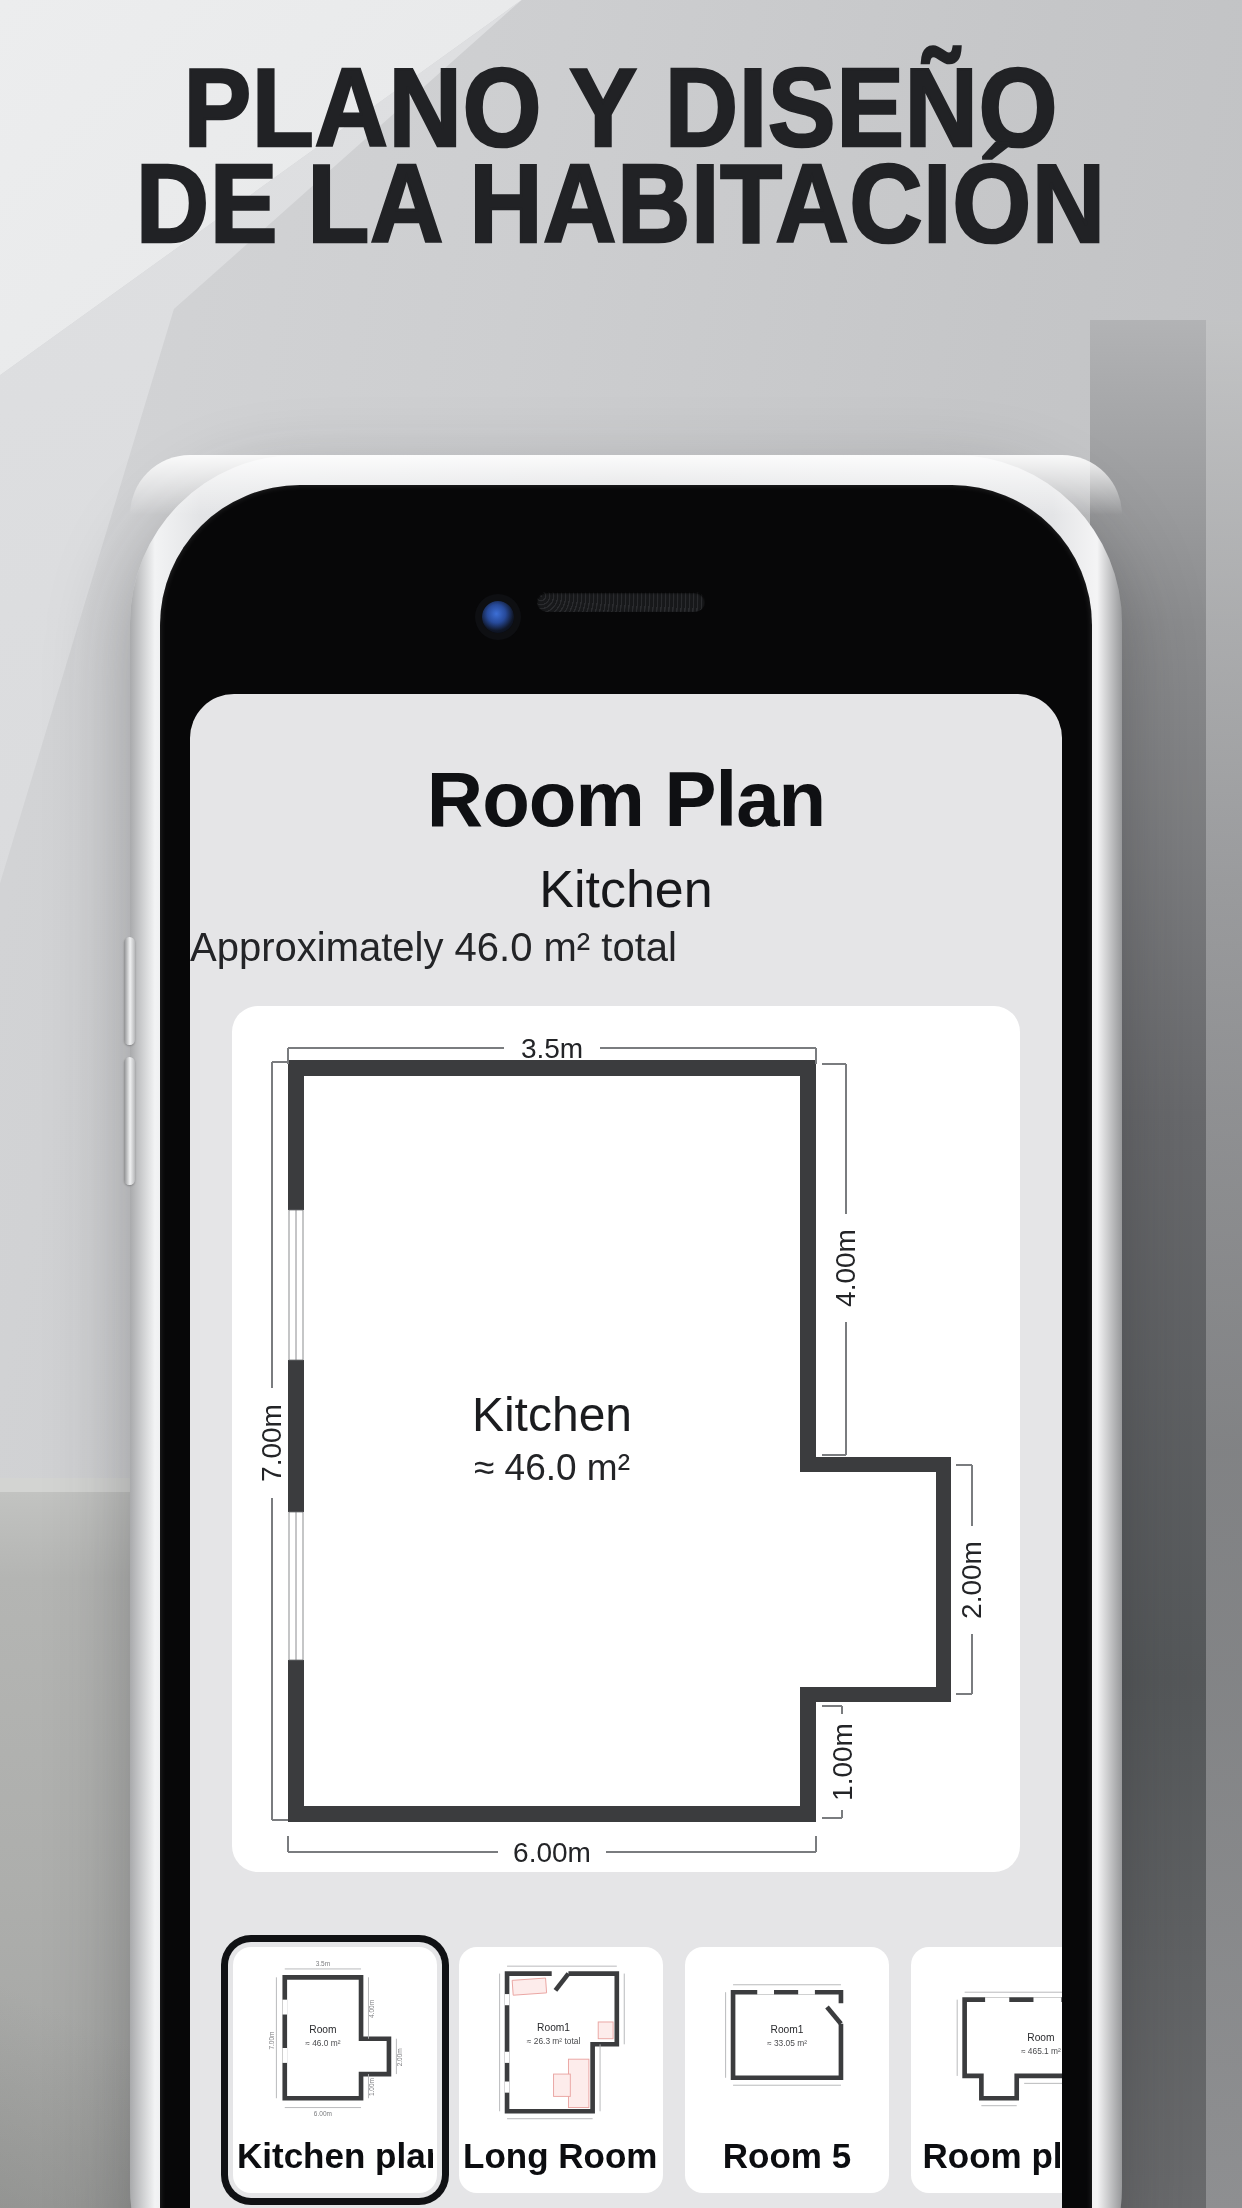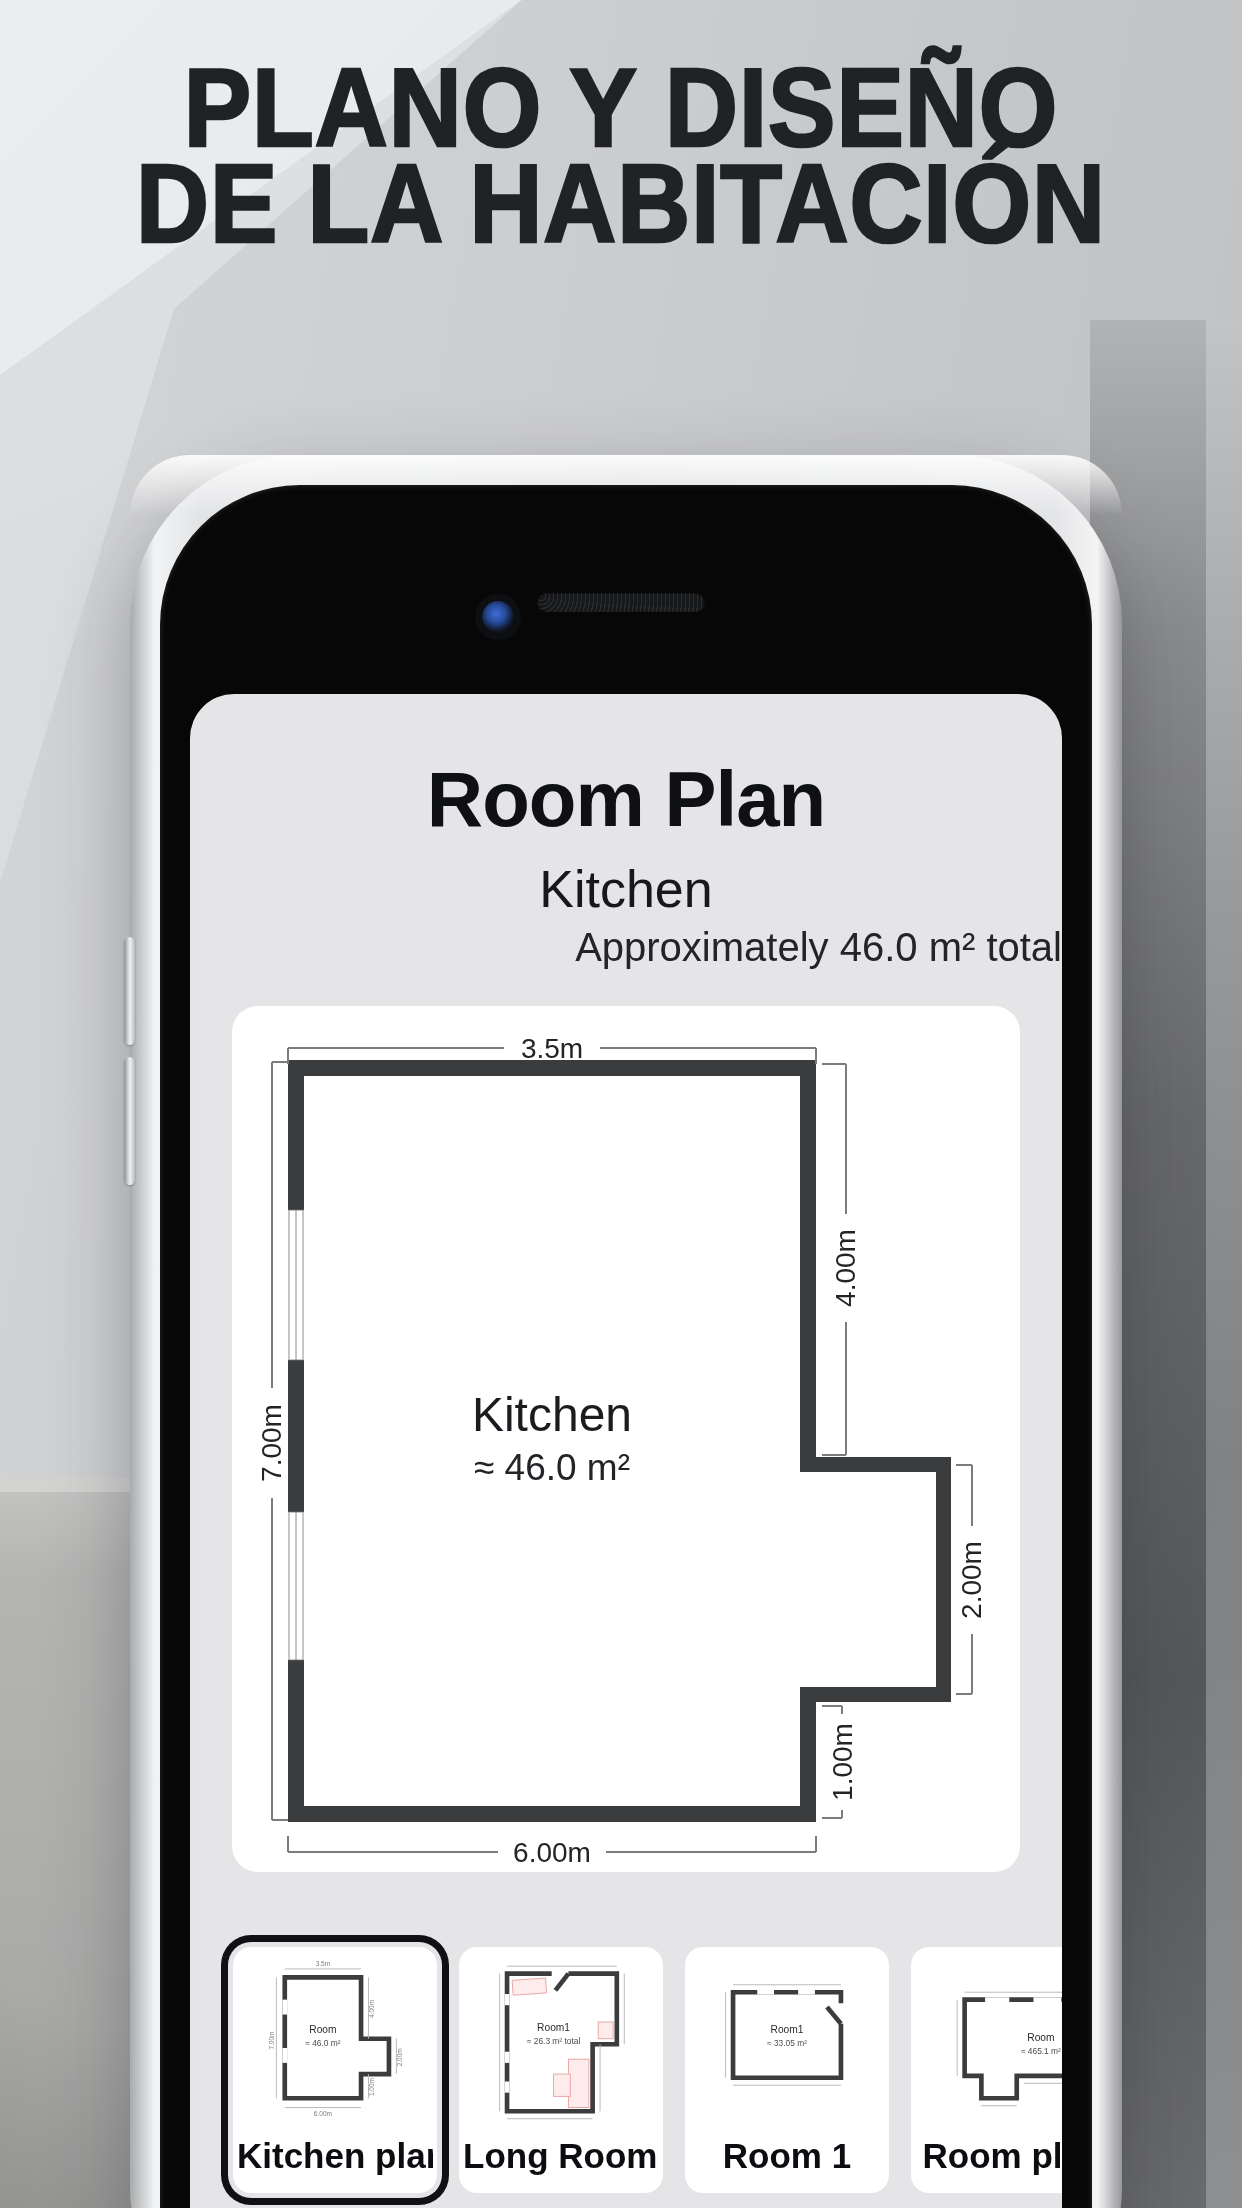--- a/index.html
+++ b/index.html
@@ -50,21 +50,21 @@
   .speaker{position:absolute;left:377px;top:107px;width:168px;height:20px;border-radius:10px;
     background:#17181a;
     background-image:repeating-radial-gradient(circle at 4px 4px,#2a2b2e 0,#2a2b2e 1px,transparent 1.6px,transparent 4px);
     box-shadow:inset 0 1px 2px #000;}
   
   .app-panel{position:absolute;left:30px;right:30px;top:209px;bottom:0;
     border-radius:44px 44px 0 0;background:#e5e5e7;overflow:hidden;color:#151619;}
   .app-title{margin-top:60px;text-align:center;font-size:78px;font-weight:bold;
     letter-spacing:-1px;color:#0f1013;}
   .app-room{margin-top:14px;text-align:center;font-size:52px;font-weight:500;color:#17181b;}
-  .app-area{margin-top:6px;text-align:right;font-size:40px;font-weight:400;color:#232427;}
+  .app-area{margin-top:6px;text-align:left;font-size:40px;font-weight:400;color:#232427;}
   .plan-card{position:absolute;left:50%;transform:translateX(-50%);top:312px;
     width:788px;height:866px;background:#ffffff;border-radius:26px;}
   .plan-card svg{display:block;width:100%;height:100%;}
   
   .thumbs{position:absolute;left:43px;top:1253px;height:246px;display:flex;gap:22px;}
   .thumb{width:204px;height:246px;background:#ffffff;border-radius:18px;flex:0 0 auto;
     display:flex;flex-direction:column;align-items:center;justify-content:flex-end;}
   .thumb.selected{box-shadow:0 0 0 5px #e5e5e7,0 0 0 12px #101114;}
   .thumb svg{width:190px;height:180px;margin-top:8px;}
   .thumb-label{font-size:35px;font-weight:bold;color:#0c0d10;margin:4px 0 18px 0;
@@ -240,21 +240,21 @@
             <path class="mini-wall" d="M146,74 V132 H30 V40 H146 V52"></path>
             <line class="mini-wall" x1="146" y1="74" x2="131" y2="56"></line>
             <line class="win" x1="56" y1="40" x2="74" y2="40"></line>
             <line class="win" x1="100" y1="40" x2="118" y2="40"></line>
             <line class="mini-dim" x1="30" y1="32" x2="146" y2="32"></line>
             <line class="mini-dim" x1="22" y1="40" x2="22" y2="132"></line>
             <line class="mini-dim" x1="30" y1="140" x2="146" y2="140"></line>
             <text class="mini-txt" x="88" y="84" text-anchor="middle">Room1</text>
             <text class="mini-sub" x="88" y="98" text-anchor="middle">≈ 33.05 m²</text>
           </svg>
-          <div class="thumb-label">Room 1</div>
+          <div class="thumb-label">Room 5</div>
         </div>
 
         <div class="thumb">
           <svg viewBox="0 0 176 190">
             <path class="mini-wall" d="M200,48 H36 V130 H54 V154 H92 V130 H200"></path>
             <line class="win" x1="58" y1="48" x2="84" y2="48"></line>
             <line class="win" x1="110" y1="48" x2="140" y2="48"></line>
             <line class="mini-dim" x1="36" y1="40" x2="176" y2="40"></line>
             <line class="mini-dim" x1="28" y1="48" x2="28" y2="130"></line>
             <line class="mini-dim" x1="54" y1="162" x2="92" y2="162"></line>

